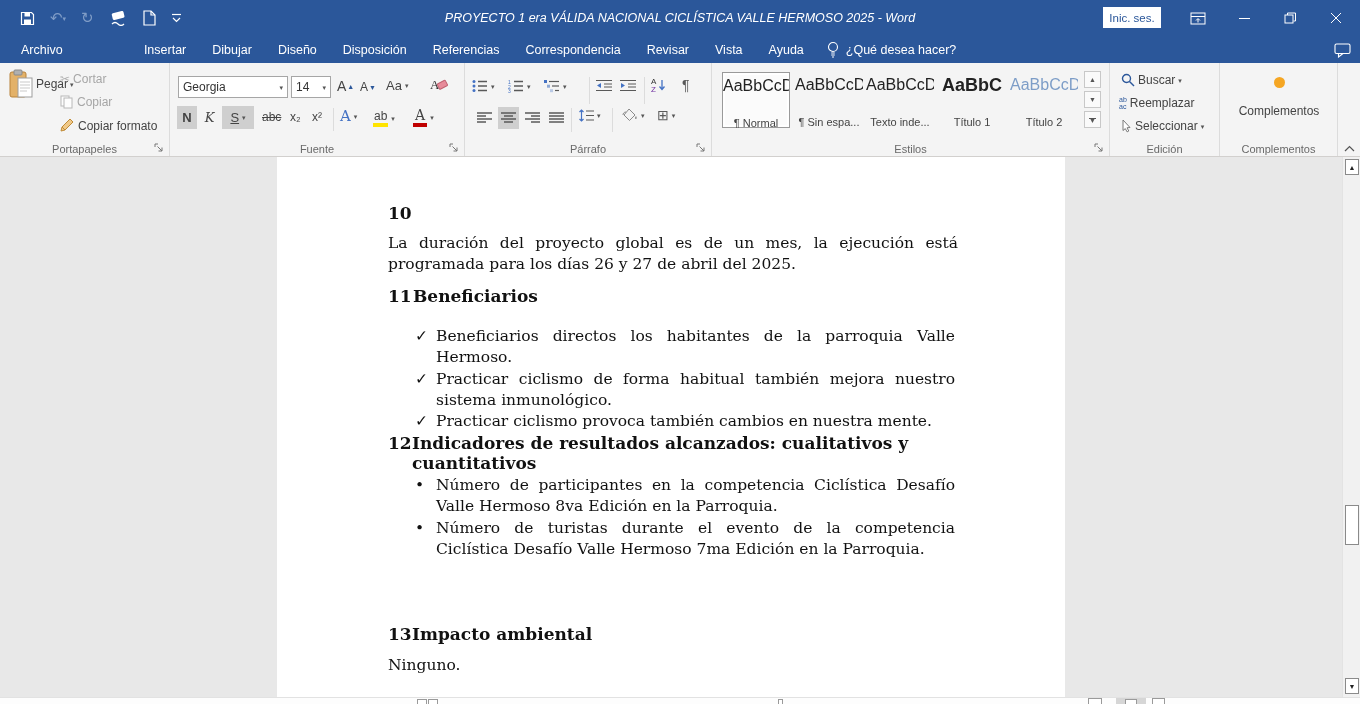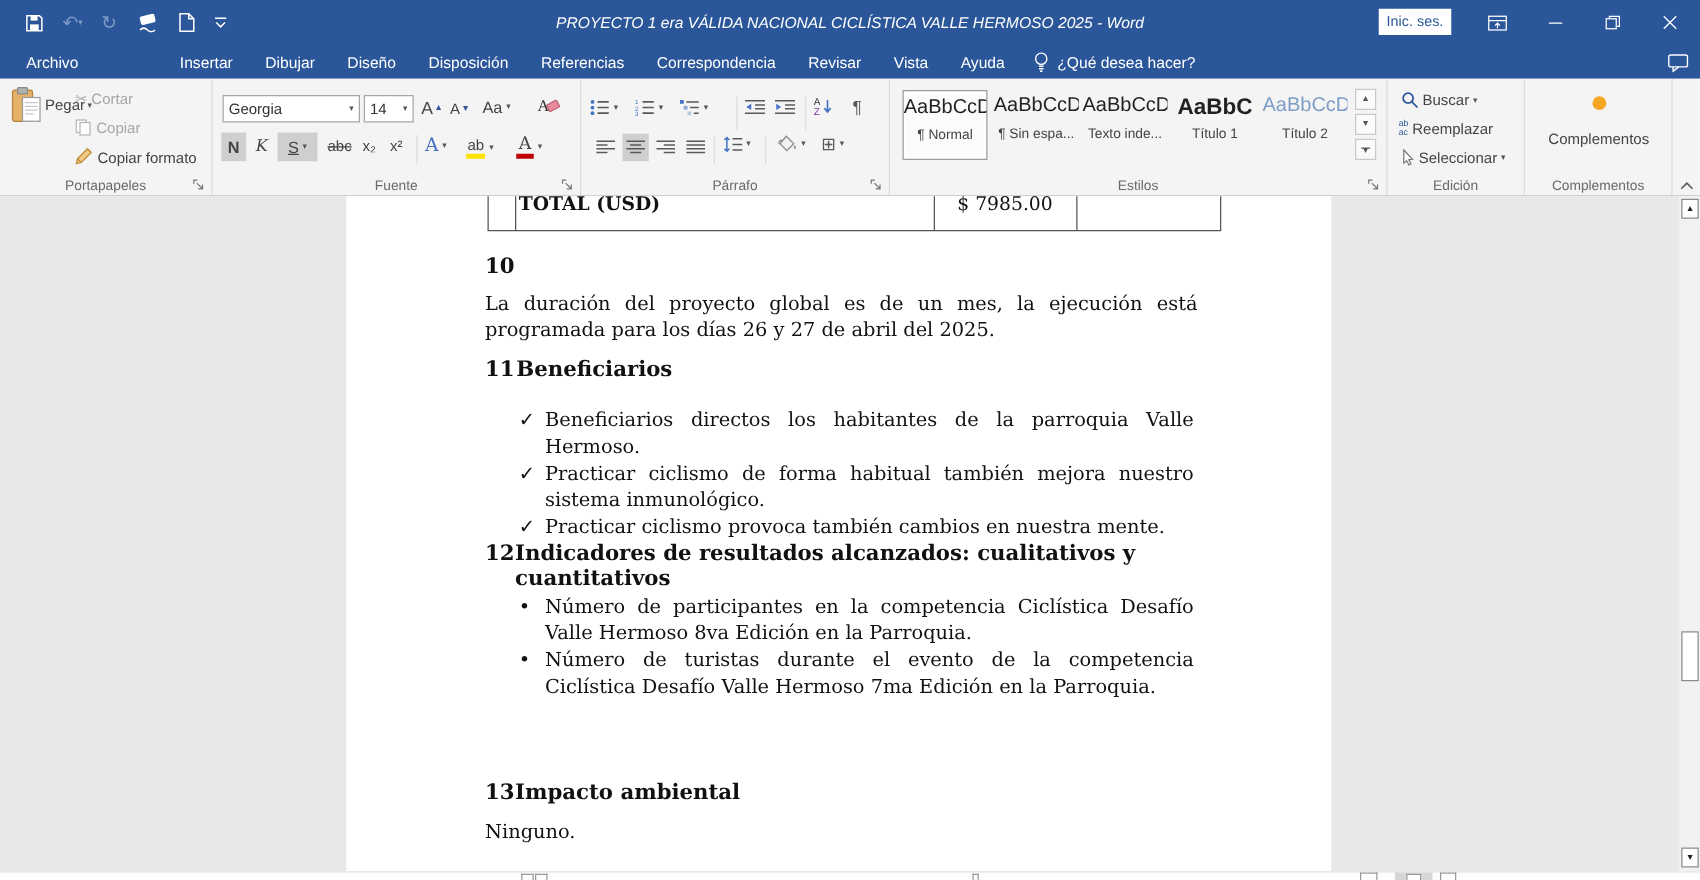--- a/index.html
+++ b/index.html
@@ -25,21 +25,21 @@
   .gl{position:absolute;bottom:1px;left:0;right:0;text-align:center;font-size:11px;color:#696969;}
   .launcher{position:absolute;right:5px;bottom:3px;}
   .dd{font-size:7px;color:#555;line-height:1;}
   .btn{position:absolute;display:flex;align-items:center;gap:3px;white-space:nowrap;}
   .tog{display:flex;align-items:center;justify-content:center;}
   .on{background:#cfcfcf;}
   .combo{position:absolute;background:#fff;border:1px solid #a6a6a6;display:flex;align-items:center;font-size:12px;color:#333;box-sizing:border-box;padding:0 4px;justify-content:space-between;}
   .vsep{position:absolute;top:6px;bottom:20px;width:1px;background:#dcdcdc;}
   .card{position:absolute;top:9px;width:68px;height:56px;text-align:center;}
   .card .sample{font-size:16px;line-height:26px;height:26px;overflow:hidden;white-space:nowrap;color:#222;}
-  .card .sname{font-size:11px;color:#444;margin-top:3px;white-space:nowrap;overflow:hidden;}
+  .card .sname{font-size:11px;color:#444;margin-top:18px;white-space:nowrap;overflow:hidden;}
   .card.sel{border:1px solid #9a9a9a;box-shadow:inset 0 0 0 2px #fff;background:#fbfbfb;box-sizing:border-box;}
   .sbtn{position:absolute;left:372px;width:17px;height:17px;border:1px solid #c8c8c8;background:#fafafa;display:flex;align-items:center;justify-content:center;font-size:7px;color:#555;box-sizing:border-box;}
   
   .docarea{position:absolute;left:0;top:157px;width:1342px;height:540px;background:#e8e8e8;}
   .page{position:absolute;left:277px;top:0;width:788px;height:540px;background:#fff;}
   .serif{font-family:"DejaVu Serif","Liberation Serif",serif;}
   .dtable{position:absolute;left:113px;top:0;width:587px;height:28px;border-bottom:1px solid #555;box-sizing:border-box;}
   .cline{position:absolute;top:0;bottom:0;width:1px;background:#555;}
   .dcell{position:absolute;top:0;height:27px;overflow:hidden;font-size:15px;color:#111;}
   .content{position:absolute;left:111px;width:570px;}
@@ -469,29 +469,20 @@
 
   <div class="chev">
     <svg width="11" height="7" viewBox="0 0 11 7">
         <path d="M1 6L5.5 1.5 10 6" fill="none" stroke="#555" stroke-width="1.2"></path>
       </svg>
   </div>
 
   <div class="docarea">
     <div class="page">
 
-      <div class="dtable">
-        <div class="cline" style="left:0;"></div>
-        <div class="cline" style="left:22px;"></div>
-        <div class="cline" style="left:357px;"></div>
-        <div class="cline" style="left:471px;"></div>
-        <div class="cline" style="left:586px;"></div>
-        <div class="dcell serif" style="left:25px;width:330px;top:-3px;font-weight:bold;">TOTAL (USD)</div>
-        <div class="dcell serif" style="left:358px;width:112px;top:-3px;text-align:center;">$ 7985.00</div>
-      </div>
 
       <div class="content h" style="top:46px;">
         <span class="num">10</span>
       </div>
       <div class="content body-p" style="top:76px;">La duración del proyecto global es de un mes, la ejecución está programada para los días 26 y 27 de abril del 2025.</div>
 
       <div class="content h" style="top:129px;">
         <span class="num" style="width:25px;flex-basis:25px;">11</span>
         <span>Beneficiarios</span>
       </div>

